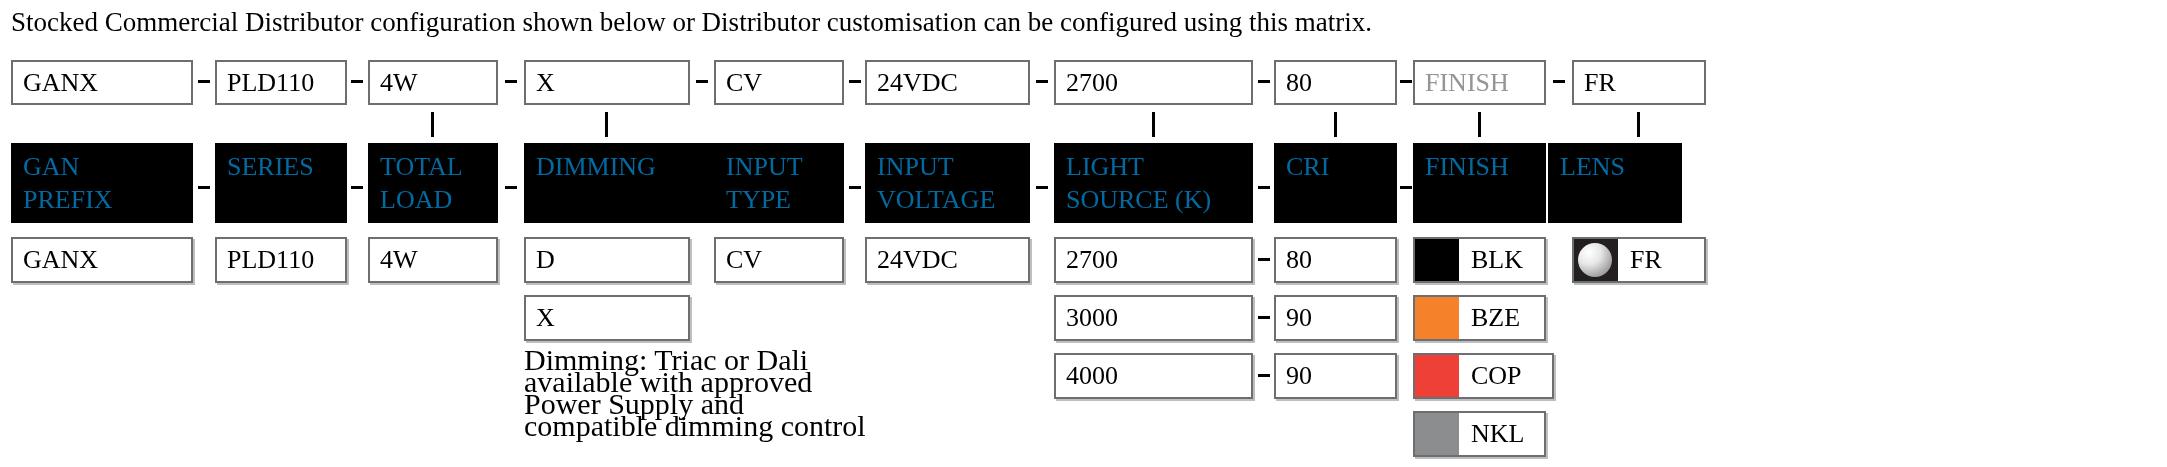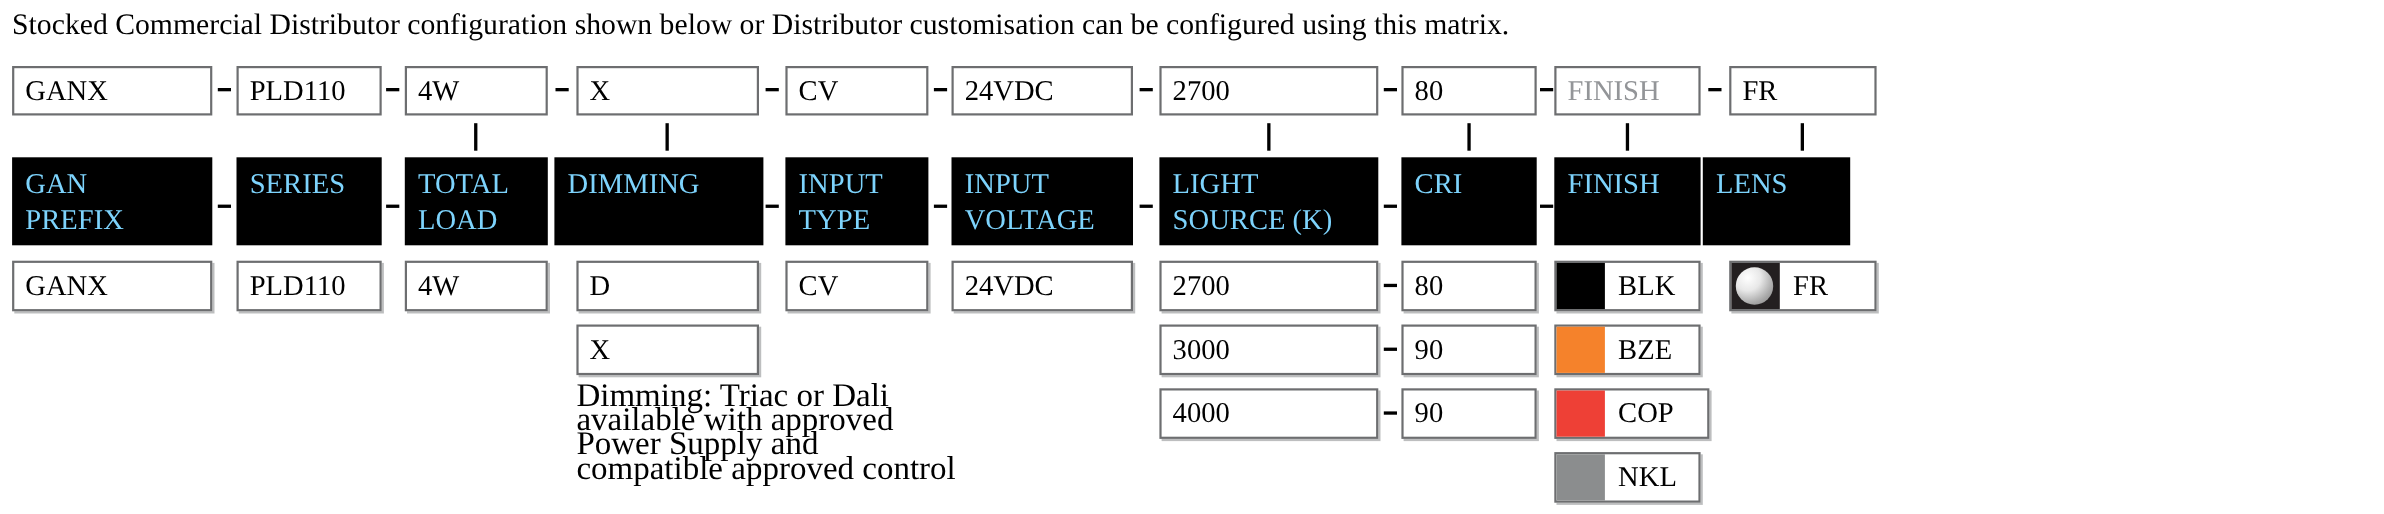--- a/index.html
+++ b/index.html
@@ -3,21 +3,21 @@
 <meta charset="utf-8">
 <style>
   html,body{margin:0;padding:0;background:#fff;}
   .canvas{position:relative;width:2167px;height:467px;background:#fff;overflow:hidden;
           font-family:Liberation Serif, serif;color:#000;}
   .title{position:absolute;left:11px;top:6px;font-size:27px;line-height:32px;color:#000;white-space:nowrap;}
   .box{position:absolute;top:60px;height:45px;background:#fff;border:2px solid #6D6E70;
        box-sizing:border-box;display:flex;align-items:center;font-size:26px;padding-left:10px;white-space:nowrap;}
   .box.ph{color:#939598;}
   .opt{top:auto;height:46px;box-shadow:2px 2px 0 rgba(109,110,112,0.45);}
-  .hdr{position:absolute;top:143px;height:80px;background:#000;color:#7dd3fc;box-sizing:border-box;
+  .hdr{position:absolute;top:143px;height:80px;background:#000;color:#0369a1;box-sizing:border-box;
        font-size:26px;line-height:33px;padding:7px 0 0 12px;white-space:nowrap;}
   .hl{display:block;}
   .dash{position:absolute;width:12px;height:3px;background:#000;}
   .tick{position:absolute;width:3px;height:25px;top:112px;background:#000;}
   .sw{padding-left:0;}
   .swatch{width:44px;height:100%;flex:none;}
   .swlabel{padding-left:12px;text-align:center;}
   .lens{background:#231F20;position:relative;}
   .sphere{position:absolute;left:4px;top:4px;width:34px;height:34px;border-radius:50%;
           background:radial-gradient(circle at 32% 28%, #ffffff 0%, #e8e8e8 35%, #a8a8a8 70%, #7d7d7d 100%);}
@@ -63,21 +63,21 @@
     <span class="hl">GAN</span>
     <span class="hl">PREFIX</span>
   </div>
   <div class="hdr" style="left:215px;width:132px">
     <span class="hl">SERIES</span>
   </div>
   <div class="hdr" style="left:368px;width:130px">
     <span class="hl">TOTAL</span>
     <span class="hl">LOAD</span>
   </div>
-  <div class="hdr" style="left:504px;width:190px">
+  <div class="hdr" style="left:524px;width:190px">
     <span class="hl">DIMMING</span>
   </div>
   <div class="hdr" style="left:714px;width:130px">
     <span class="hl">INPUT</span>
     <span class="hl">TYPE</span>
   </div>
   <div class="hdr" style="left:865px;width:165px">
     <span class="hl">INPUT</span>
     <span class="hl">VOLTAGE</span>
   </div>
@@ -146,16 +146,16 @@
     <span class="swatch lens">
         <span class="sphere"></span>
       </span>
     <span class="swlabel">FR</span>
   </div>
 
   <div class="note">
     <span>Dimming: Triac or Dali</span>
     <span>available with approved</span>
     <span>Power Supply and</span>
-    <span>compatible approved control</span>
+    <span>compatible dimming control</span>
   </div>
 
 </div>
 
 </body></html>

